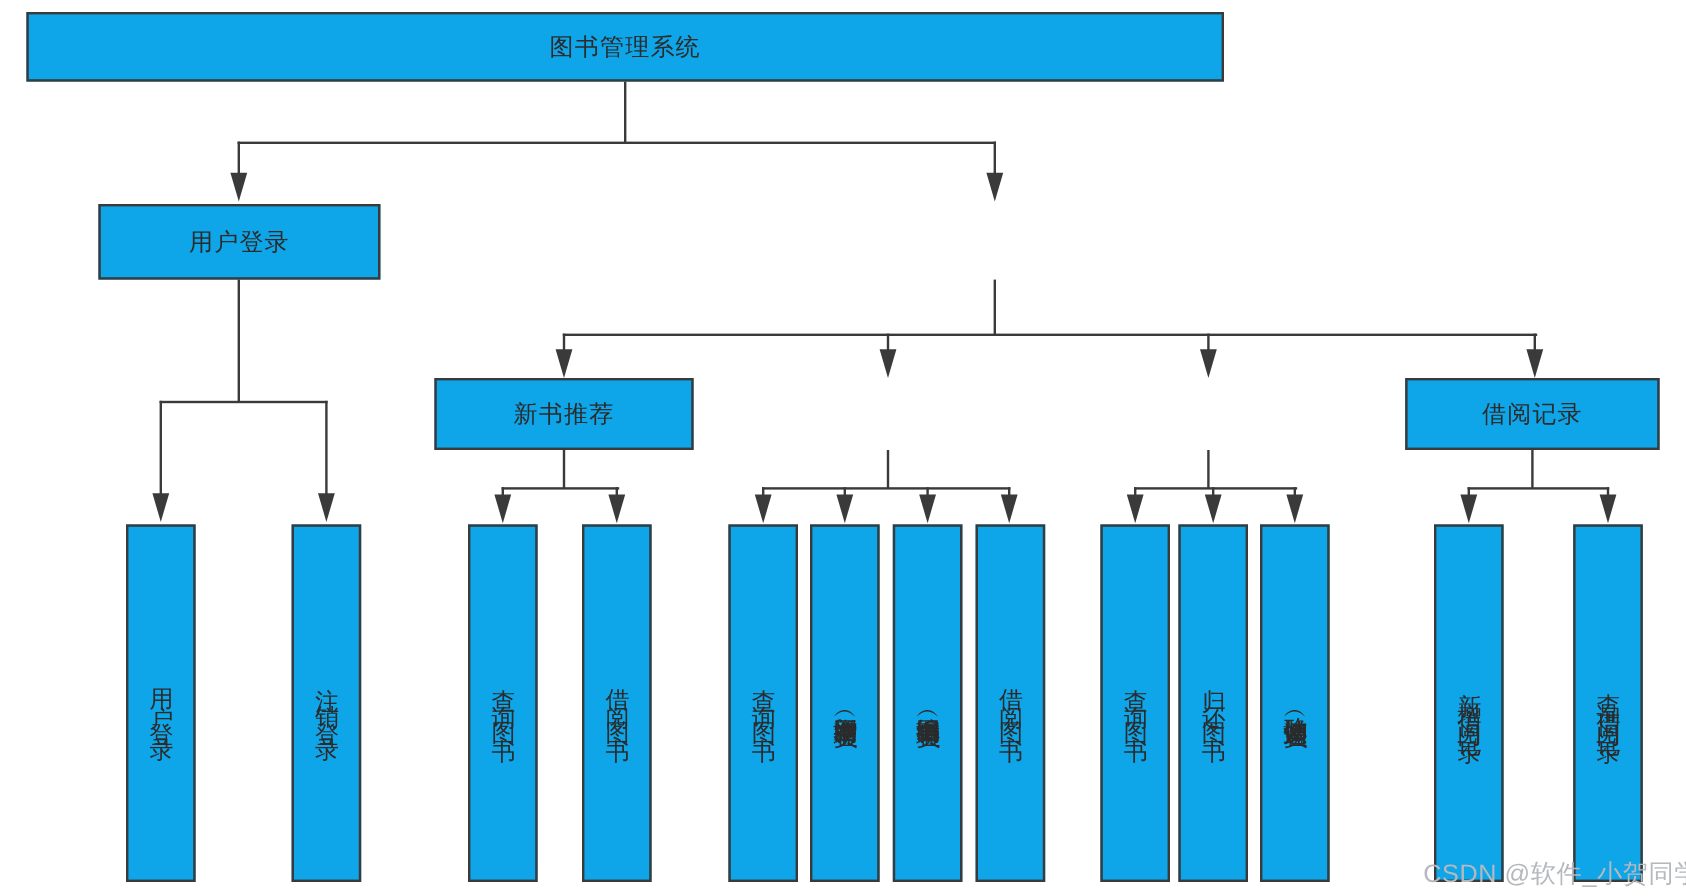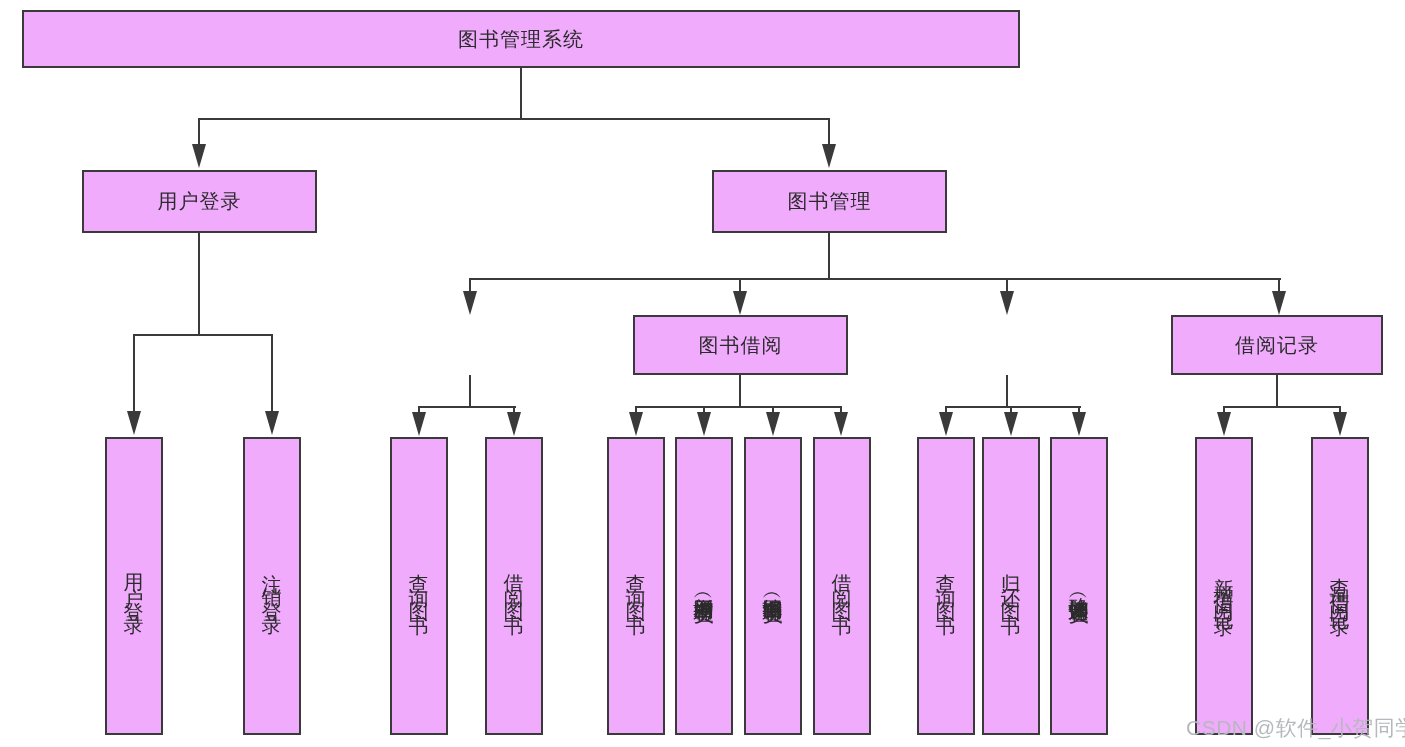--- a/index.html
+++ b/index.html
@@ -2,21 +2,21 @@
 <html><head>
 <meta charset="utf-8">
 <style>
   :root{ --line:#3a3a3a; }
   html,body{margin:0;padding:0;background:#ffffff;}
   #stage{
     position:relative;width:1405px;height:747px;background:#ffffff;overflow:hidden;
     font-family:"Liberation Sans", sans-serif;color:#2b2b2b;
   }
   .box{
-    position:absolute;background:#f0abfc;border:2px solid var(--line);
+    position:absolute;background:#0ea5e9;border:2px solid var(--line);
     box-sizing:border-box;display:flex;align-items:center;justify-content:center;
   }
   .hlabel{font-size:20px;letter-spacing:1px;white-space:nowrap;}
   .vtext{
     writing-mode:vertical-rl;text-orientation:mixed;
     font-size:20px;line-height:54px;white-space:nowrap;
   }
   .hline,.vline{position:absolute;background:var(--line);}
   .arrow{
     position:absolute;width:0;height:0;
@@ -40,44 +40,41 @@
   <div class="vline" style="left:520px;top:68px;width:2px;height:52px;"></div>
   <div class="hline" style="left:198px;top:118px;width:632px;height:2px;"></div>
   <div class="vline" style="left:198px;top:118px;width:2px;height:28px;"></div>
   <div class="vline" style="left:828px;top:118px;width:2px;height:28px;"></div>
   <div class="arrow" style="left:192px;top:144px;"></div>
   <div class="arrow" style="left:822px;top:144px;"></div>
 
   <div class="box" style="left:82px;top:170px;width:235px;height:63px;">
     <span class="hlabel">用户登录</span>
   </div>
-  <div class="box" style="left:712px;top:170px;width:235px;height:63px;">
-    <span class="hlabel">图书管理</span>
-  </div>
 
   <div class="vline" style="left:198px;top:233px;width:2px;height:102px;"></div>
   <div class="hline" style="left:133px;top:334px;width:140px;height:2px;"></div>
   <div class="vline" style="left:133px;top:334px;width:2px;height:78px;"></div>
   <div class="vline" style="left:271px;top:334px;width:2px;height:78px;"></div>
   <div class="arrow" style="left:127px;top:411px;"></div>
   <div class="arrow" style="left:265px;top:411px;"></div>
 
   <div class="vline" style="left:828px;top:233px;width:2px;height:46px;"></div>
   <div class="hline" style="left:469px;top:278px;width:812px;height:2px;"></div>
   <div class="vline" style="left:469px;top:278px;width:2px;height:14px;"></div>
   <div class="vline" style="left:739px;top:278px;width:2px;height:14px;"></div>
   <div class="vline" style="left:1006px;top:278px;width:2px;height:14px;"></div>
   <div class="vline" style="left:1278px;top:278px;width:2px;height:14px;"></div>
   <div class="arrow" style="left:463px;top:291px;"></div>
   <div class="arrow" style="left:733px;top:291px;"></div>
   <div class="arrow" style="left:1000px;top:291px;"></div>
   <div class="arrow" style="left:1272px;top:291px;"></div>
 
-  <div class="box" style="left:633px;top:315px;width:215px;height:60px;">
-    <span class="hlabel">图书借阅</span>
+  <div class="box" style="left:362px;top:315px;width:216px;height:60px;">
+    <span class="hlabel">新书推荐</span>
   </div>
   <div class="box" style="left:1171px;top:315px;width:212px;height:60px;">
     <span class="hlabel">借阅记录</span>
   </div>
 
   <div class="vline" style="left:469px;top:375px;width:2px;height:32px;"></div>
   <div class="hline" style="left:418px;top:406px;width:98px;height:2px;"></div>
   <div class="vline" style="left:418px;top:406px;width:2px;height:10px;"></div>
   <div class="vline" style="left:513px;top:406px;width:2px;height:10px;"></div>
   <div class="arrow" style="left:412px;top:412px;"></div>

